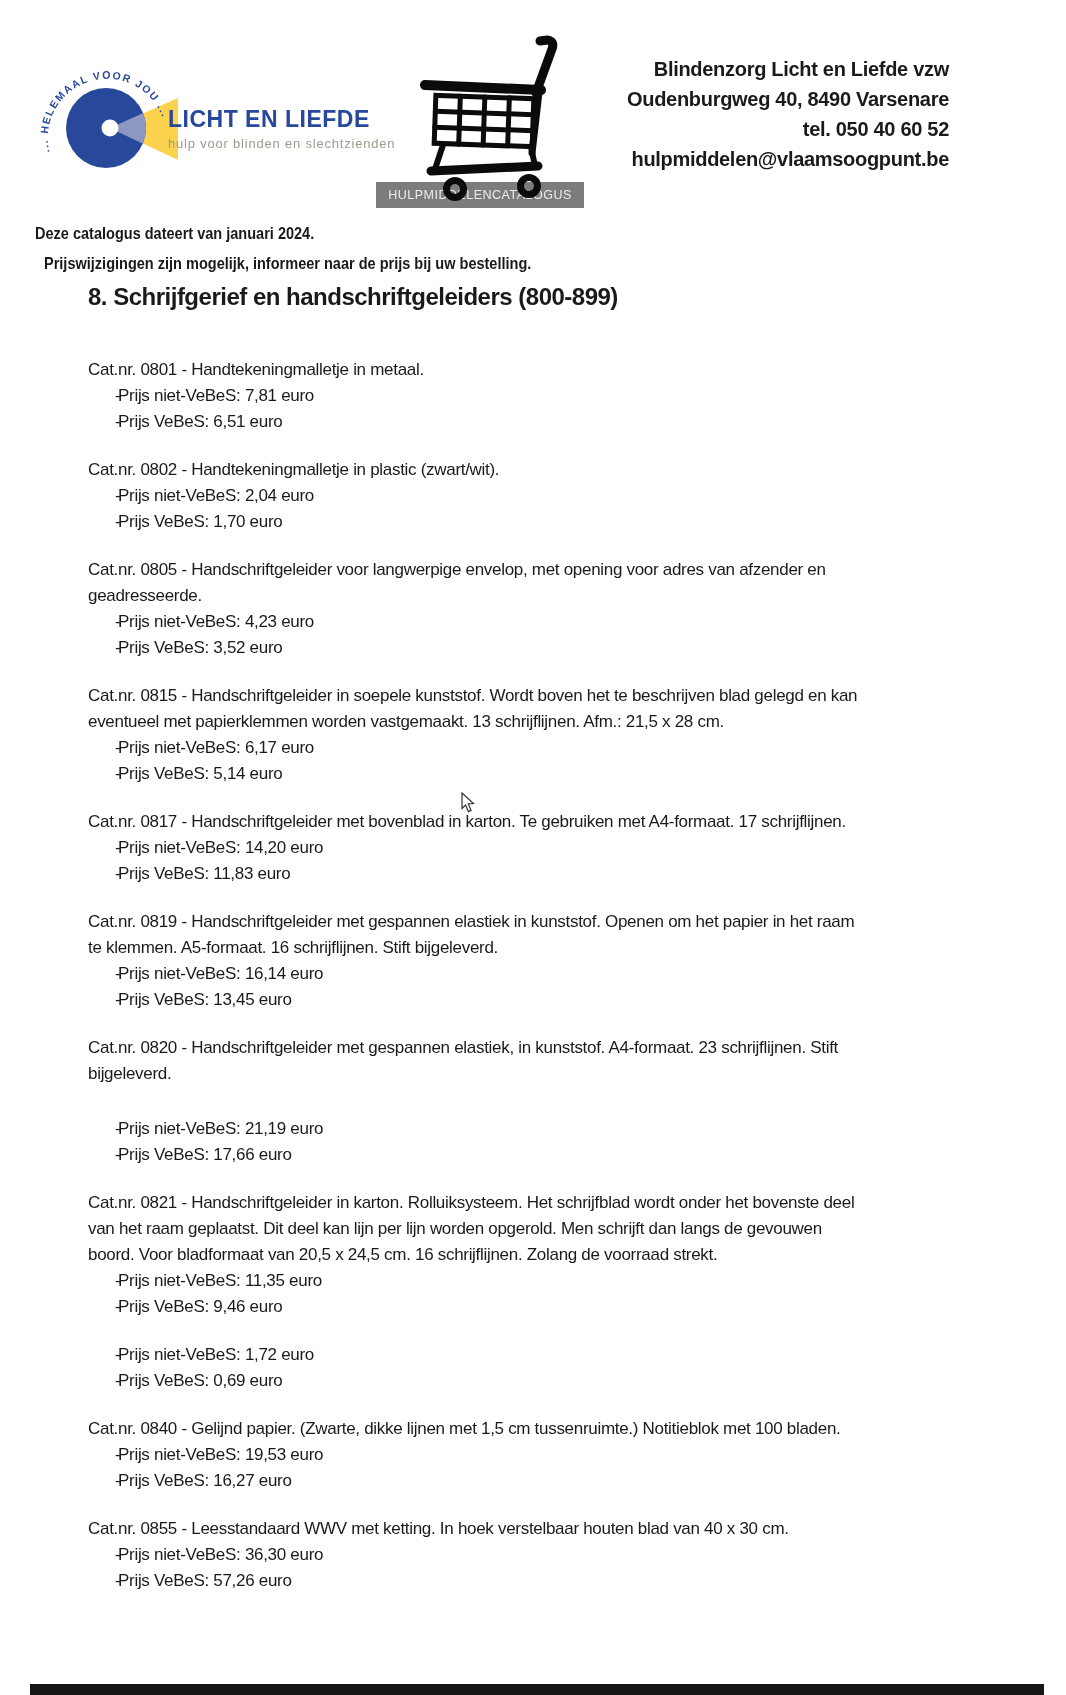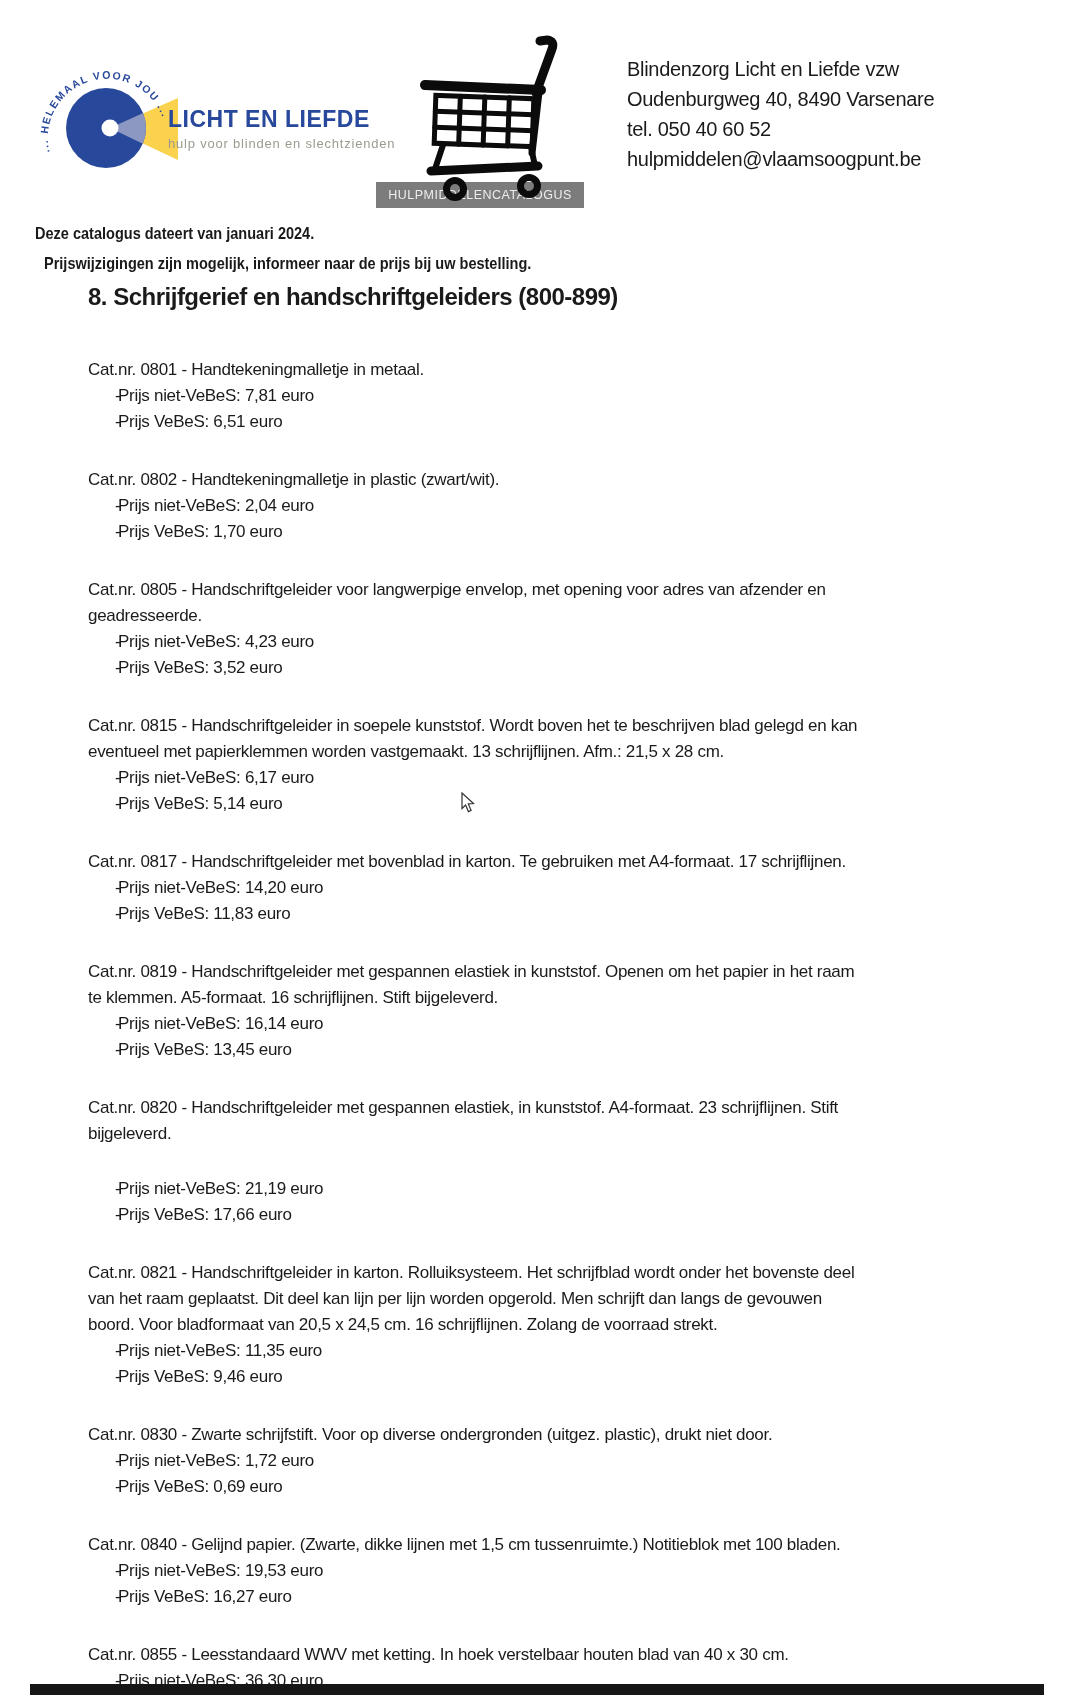--- a/index.html
+++ b/index.html
@@ -17,35 +17,35 @@
 
   
   .logo-svg{position:absolute;left:40px;top:58px;width:140px;height:140px;}
   .logo-text{position:absolute;left:168px;top:106px;width:240px;}
   .logo-title{font-size:23px;font-weight:bold;color:var(--logo-blue);letter-spacing:0.5px;white-space:nowrap;}
   .logo-subtitle{font-size:13px;color:var(--subtitle-gray);letter-spacing:0.8px;margin-top:3px;white-space:nowrap;}
   .band{position:absolute;left:376px;top:182px;width:208px;height:26px;background:var(--band-gray);
         display:flex;align-items:center;justify-content:center;z-index:1;}
   .band span{font-size:12.5px;color:var(--band-text);letter-spacing:0.5px;white-space:nowrap;}
   .cart-svg{position:absolute;left:403px;top:35px;width:170px;height:170px;z-index:2;}
-  .contact{position:absolute;left:627px;top:54px;font-weight:normal;font-size:20px;line-height:30px;letter-spacing:-0.3px;}
+  .contact{position:absolute;left:627px;top:54px;font-weight:bold;font-size:20px;line-height:30px;letter-spacing:-0.3px;text-align:right;}
   .contact div{white-space:nowrap;}
 
   
   .notice{position:absolute;font-weight:bold;font-size:16.5px;white-space:nowrap;
           transform:scaleX(0.88);transform-origin:left top;}
   .notice-1{left:35px;top:224px;}
   .notice-2{left:44px;top:254px;}
 
   
   .section-title{position:absolute;left:88px;top:283px;font-weight:bold;font-size:24px;letter-spacing:-0.5px;white-space:nowrap;}
 
   
   .items{position:absolute;left:88px;top:345px;width:960px;}
-  .item{margin-top:32px;}
+  .item{margin-top:22px;}
   .item:first-child{margin-top:12px;}
   .desc{font-size:17px;line-height:26px;letter-spacing:-0.3px;white-space:pre-line;}
   .prices{list-style:none;}
   .item.extra-gap .prices{margin-top:29px;}
   .price-row{display:flex;font-size:17px;line-height:26px;letter-spacing:-0.3px;}
   .dash{width:30px;padding-left:27px;flex:none;}
 
   
   .bottom-bar{position:absolute;left:30px;top:1684px;width:1014px;height:11px;background:#161616;}
 
@@ -227,21 +227,20 @@
           <span class="price-text">Prijs niet-VeBeS: 11,35 euro</span>
         </li>
         <li class="price-row">
           <span class="dash">-</span>
           <span class="price-text">Prijs VeBeS: 9,46 euro</span>
         </li>
       </ul>
     </div>
 
     <div class="item">
-      <div class="desc">Cat.nr. 0830 - Zwarte schrijfstift. Voor op diverse ondergronden (uitgez. plastic), drukt niet door.</div>
       <ul class="prices">
         <li class="price-row">
           <span class="dash">-</span>
           <span class="price-text">Prijs niet-VeBeS: 1,72 euro</span>
         </li>
         <li class="price-row">
           <span class="dash">-</span>
           <span class="price-text">Prijs VeBeS: 0,69 euro</span>
         </li>
       </ul>

